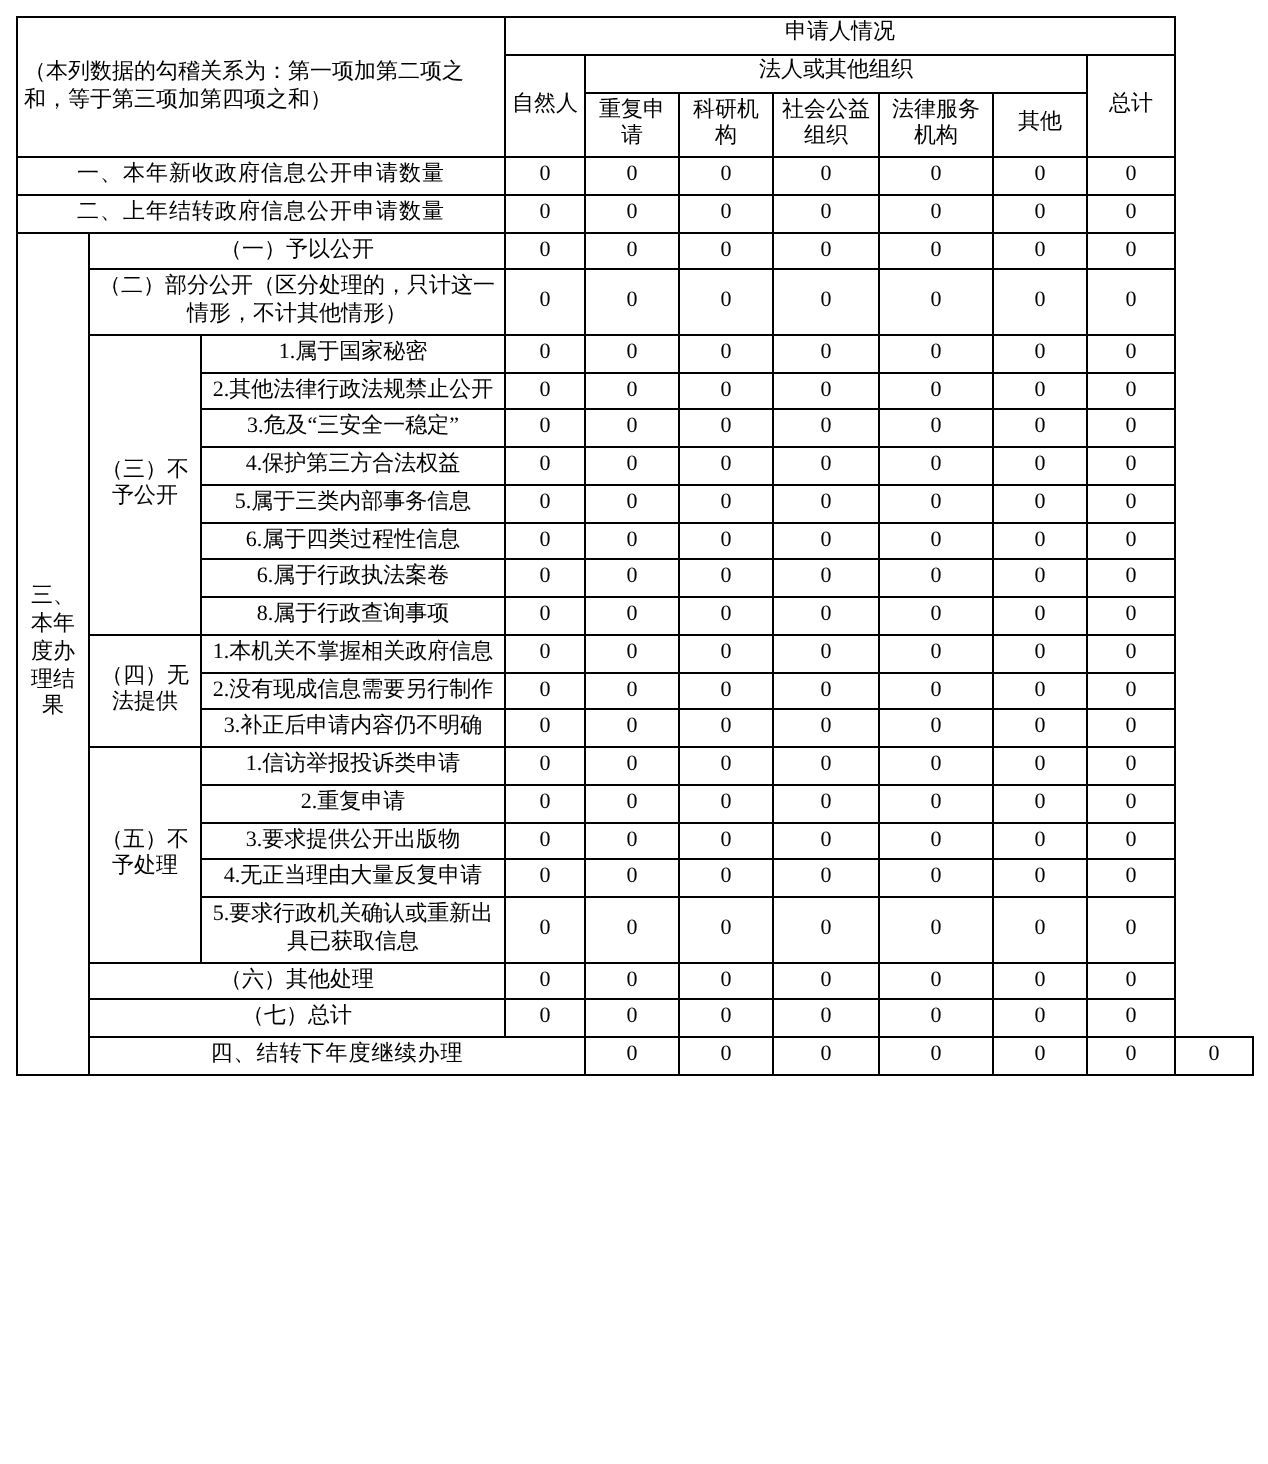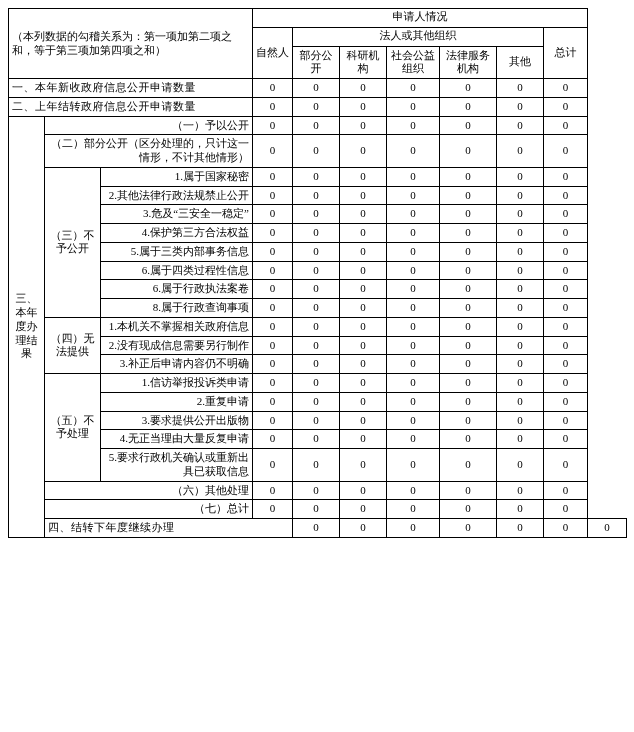--- a/index.html
+++ b/index.html
@@ -39,26 +39,26 @@
   .hdr-center {
     text-align: center;
     font-family: Liberation Mono, monospace;
   }
   .cell-num {
     text-align: center;
     font-family: "Liberation Serif", serif;
     font-size: 11px;
   }
   .row-label {
-    text-align: left;
+    text-align: center;
     font-weight: bold;
     letter-spacing: 0.5px;
   }
   .sub-label {
-    text-align: right;
+    text-align: center;
     line-height: 1.3;
   }
   .vert-label {
     text-align: center;
     font-weight: bold;
     line-height: 1.35;
     padding: 2px 4px;
   }
   .group-label {
     text-align: center;
@@ -103,21 +103,21 @@
         <td class="hdr-center" colspan="7">申请人情况</td>
       </tr>
 
       <tr>
         <td class="narrow-head" rowspan="2">自然人</td>
         <td class="hdr-center" colspan="5">法人或其他组织</td>
         <td class="narrow-head" rowspan="2">总计</td>
       </tr>
 
       <tr>
-        <td class="narrow-head">部分公开</td>
+        <td class="narrow-head">重复申请</td>
         <td class="narrow-head">科研机构</td>
         <td class="narrow-head">社会公益组织</td>
         <td class="narrow-head">法律服务机构</td>
         <td class="narrow-head">其他</td>
       </tr>
 
       <tr>
         <td class="row-label" colspan="3">一、本年新收政府信息公开申请数量</td>
         <td class="cell-num">0</td>
         <td class="cell-num">0</td>

